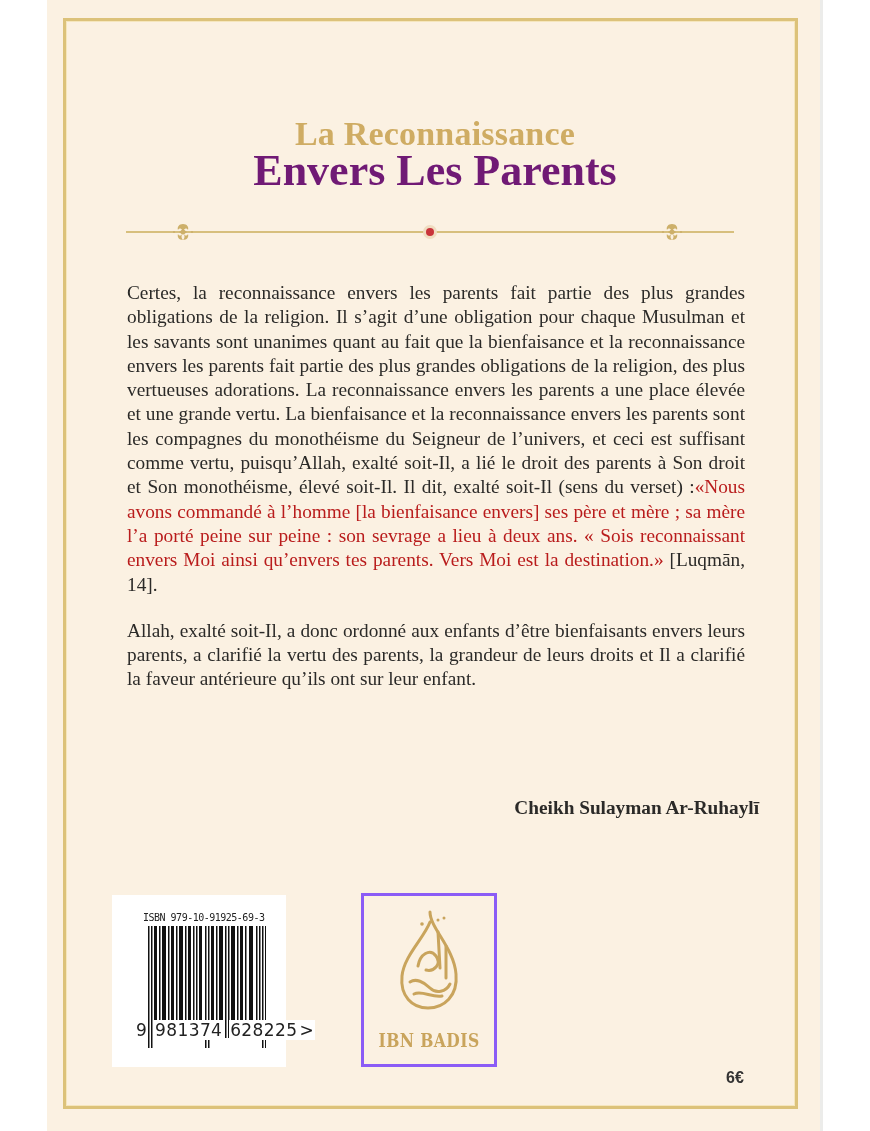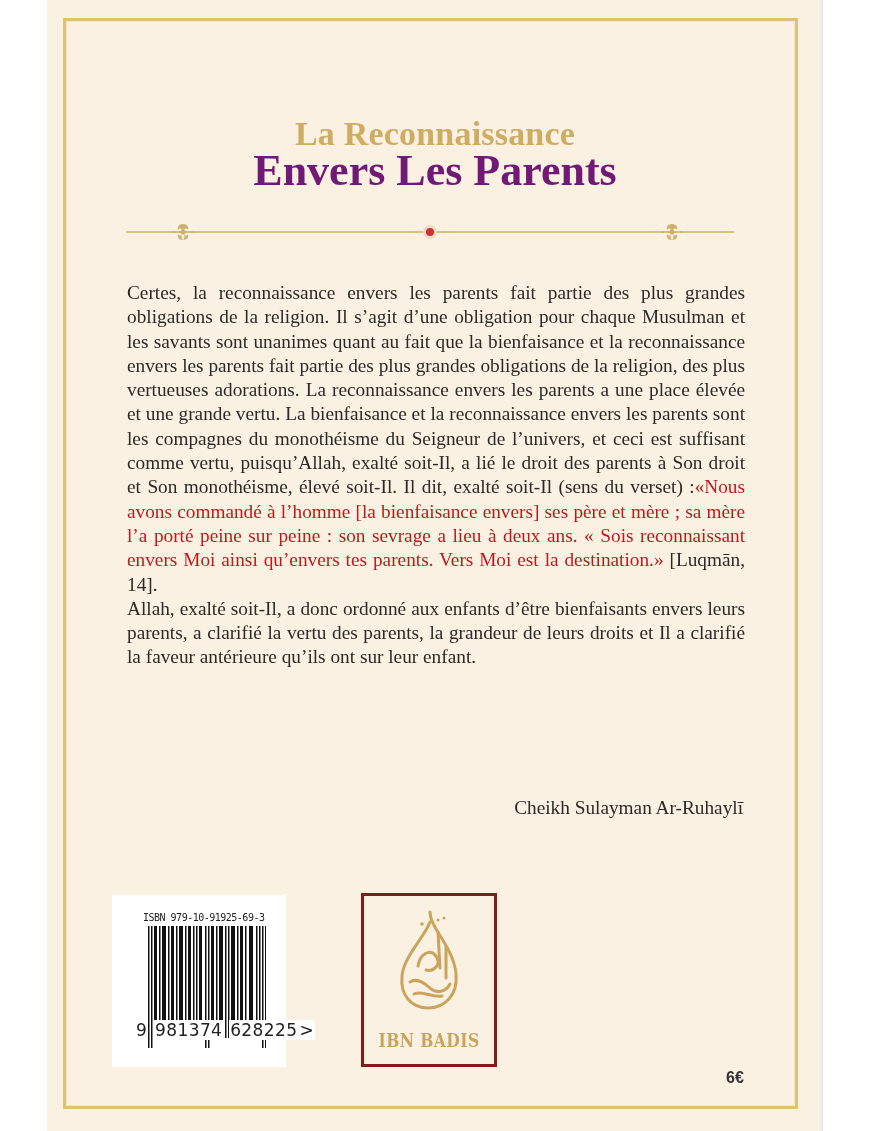--- a/index.html
+++ b/index.html
@@ -42,25 +42,25 @@
   }
   .dot::after {
     content: ""; position: absolute; left: 3px; top: 3px; width: 8px; height: 8px;
     border-radius: 50%; background: #c9343a;
   }
   .body-text {
     position: absolute; left: 127px; top: 281px; width: 618px;
     font-size: 19.3px; line-height: 24.3px; color: #2b2a28; text-align: justify;
   }
   .body-text p { margin: 0; }
-  .body-text p + p { }
+  .body-text p + p { margin-top: 22px; }
   .quote { font-weight: normal; color: #b91c1c; }
   .signature {
-    position: absolute; right: 127px; top: 797px;
-    font-size: 19.3px; color: #2b2a28; text-align: right;
+    position: absolute; right: 111px; top: 797px;
+    font-size: 19.3px; color: #2b2a28; text-align: right; font-weight: bold;
   }
   .barcode-box {
     position: absolute; left: 112px; top: 895px; width: 174px; height: 172px;
     background: #ffffff;
   }
   .isbn-label {
     position: absolute; left: 31px; top: 17px;
     font-family: "DejaVu Sans Mono", "Liberation Mono", monospace;
     font-size: 10px; color: #222; letter-spacing: -0.5px;
   }
@@ -68,21 +68,21 @@
     position: absolute; left: 36px; top: 31px; width: 118px; height: 122px;
   }
   .barcode-digits {
     position: absolute; left: 23px; top: 125px;
     font-family: "DejaVu Sans", "Liberation Sans", sans-serif;
     font-size: 17px; color: #222; letter-spacing: 0.4px;
   }
   .barcode-digits span { background: #ffffff; padding: 0 1px; }
   .logo-box {
     position: absolute; left: 361px; top: 893px; width: 130px; height: 168px;
-    border: 3px solid #7f1d1d;
+    border: 3px solid #8b5cf6;
   }
   .logo-mark {
     position: absolute; left: 30px; top: 12px; width: 70px; height: 104px;
   }
   .logo-text {
     position: absolute; left: 0; width: 130px; top: 133px; text-align: center;
     font-family: "DejaVu Serif", "Liberation Serif", serif;
     font-size: 19px; font-weight: bold; color: #c9a45c; letter-spacing: 0.5px;
     transform: scaleX(0.82); transform-origin: center;
   }

